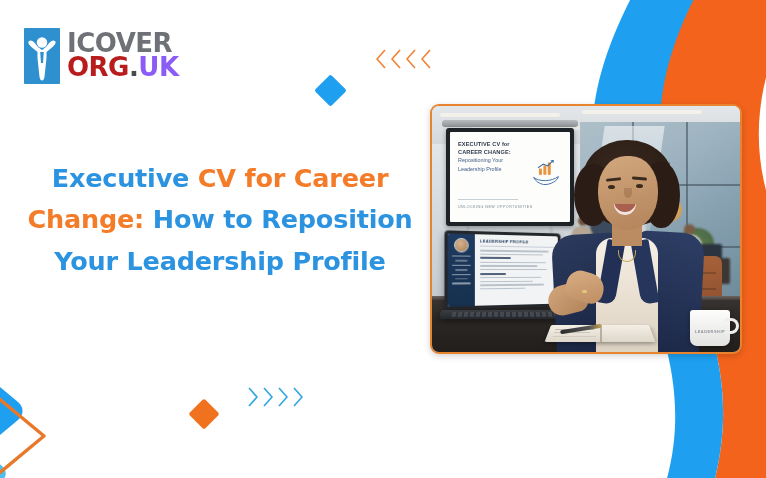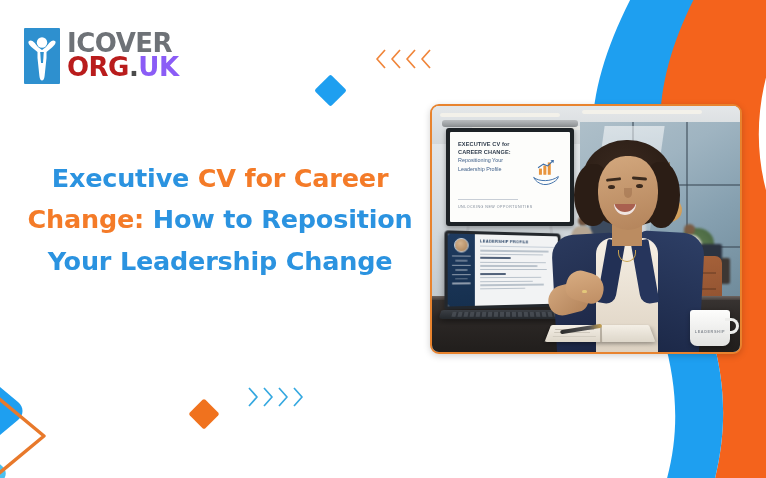--- a/index.html
+++ b/index.html
@@ -367,21 +367,21 @@
     </div>
     <div class="logo-text">
       <div class="logo-line1">ICOVER</div>
       <div class="logo-line2">
         <span class="logo-org">ORG</span><span class="logo-dot">.</span><span class="logo-uk">UK</span>
       </div>
     </div>
   </div>
 
   <h1 class="headline">
-    <span class="t-blue">Executive </span><span class="t-orange">CV for Career Change:</span><span class="t-blue"> How to Reposition Your Leadership Change</span>
+    <span class="t-blue">Executive </span><span class="t-orange">CV for Career Change:</span><span class="t-blue"> How to Reposition Your Leadership Profile</span>
   </h1>
 
   <div class="photo-card">
     <div class="photo-inner">
       <div class="office-bg"></div>
 
       <div class="ceiling"></div>
       <div class="ceil-strip" style="left:8px;  top:7px;  width:120px;"></div>
       <div class="ceil-strip" style="left:150px;top:4px;  width:120px;"></div>
       <div class="ceil-strip" style="left:40px; top:20px; width:150px; opacity:.55;"></div>

